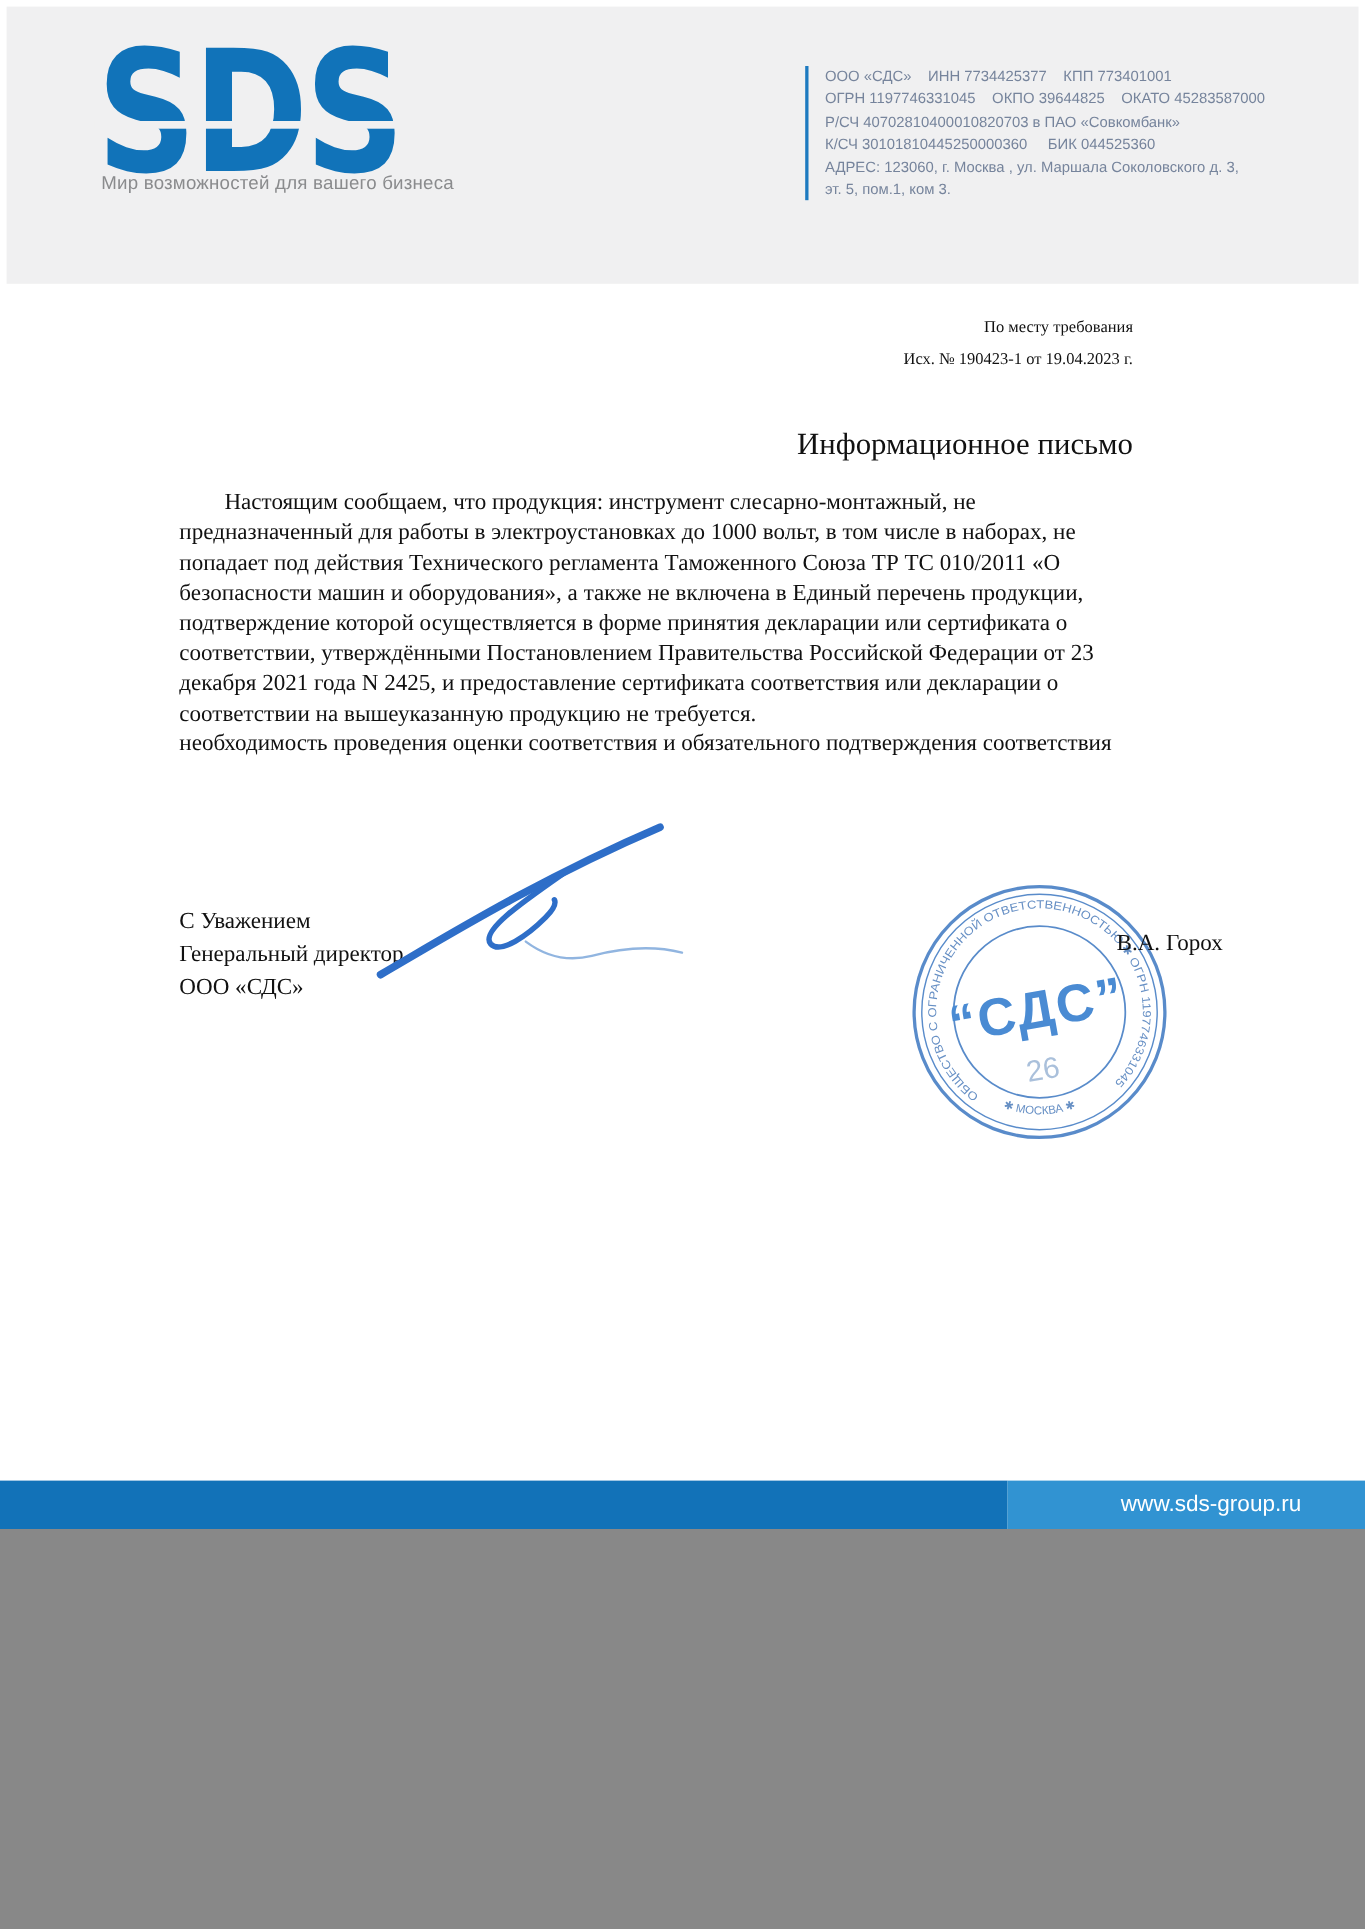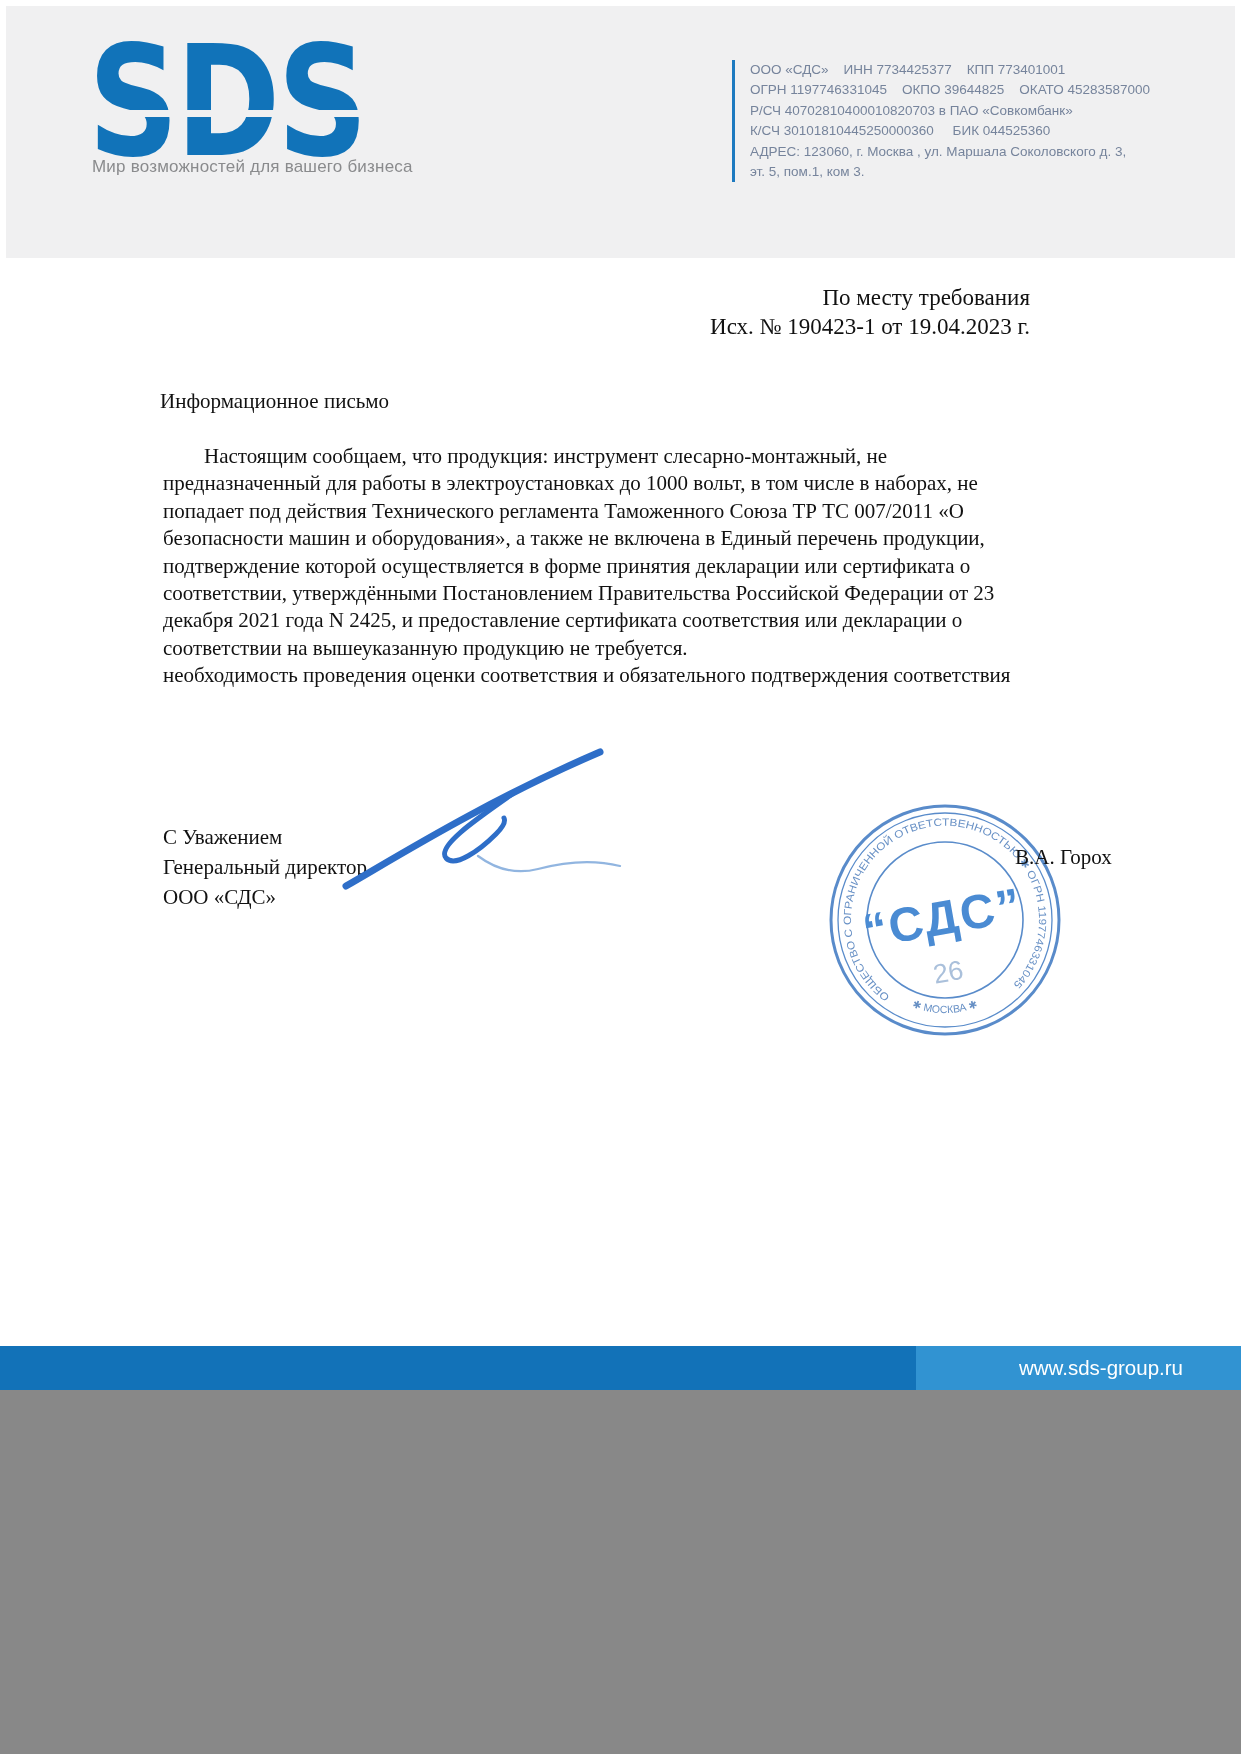--- a/index.html
+++ b/index.html
@@ -31,25 +31,25 @@
   .company-info{
     position:absolute;left:726px;top:54px;
     border-left:3px solid #1d7ac0;padding-left:15px;
     font-family:"Liberation Sans", sans-serif;
     font-size:13.5px;line-height:20.4px;color:#76849c;
   }
   .company-info div{white-space:pre;}
   
   .ref-block{
     position:absolute;top:284px;left:600px;width:430px;
-    text-align:right;font-size:23px;line-height:28.5px;
+    text-align:right;font-size:15px;line-height:28.5px;
   }
   .title{
     position:absolute;top:389px;left:160px;width:870px;
-    text-align:left;font-size:21px;
+    text-align:right;font-size:28px;
   }
   .body-text{
     position:absolute;top:443px;left:163px;width:930px;
     font-size:21px;line-height:27.4px;
   }
   .body-text div{white-space:pre;}
   .body-text .indent{padding-left:41px;}
   .sig-block{
     position:absolute;top:798px;left:163px;
     font-size:21px;line-height:30px;margin-top:24px;
@@ -93,21 +93,21 @@
   <div class="ref-block">
     <div>По месту требования</div>
     <div>Исх. № 190423-1 от 19.04.2023 г.</div>
   </div>
 
   <div class="title">Информационное письмо</div>
 
   <div class="body-text">
     <div class="indent">Настоящим сообщаем, что продукция: инструмент слесарно-монтажный, не</div>
     <div>предназначенный для работы в электроустановках до 1000 вольт, в том числе в наборах, не</div>
-    <div>попадает под действия Технического регламента Таможенного Союза ТР ТС 007/2011 «О</div>
+    <div>попадает под действия Технического регламента Таможенного Союза ТР ТС 010/2011 «О</div>
     <div>безопасности машин и оборудования», а также не включена в Единый перечень продукции,</div>
     <div>подтверждение которой осуществляется в форме принятия декларации или сертификата о</div>
     <div>соответствии, утверждёнными Постановлением Правительства Российской Федерации от 23</div>
     <div>декабря 2021 года N 2425, и предоставление сертификата соответствия или декларации о</div>
     <div>соответствии на вышеуказанную продукцию не требуется.</div>
     <div>необходимость проведения оценки соответствия и обязательного подтверждения соответствия</div>
   </div>
 
   <div class="sig-block">
     <div>С Уважением</div>

